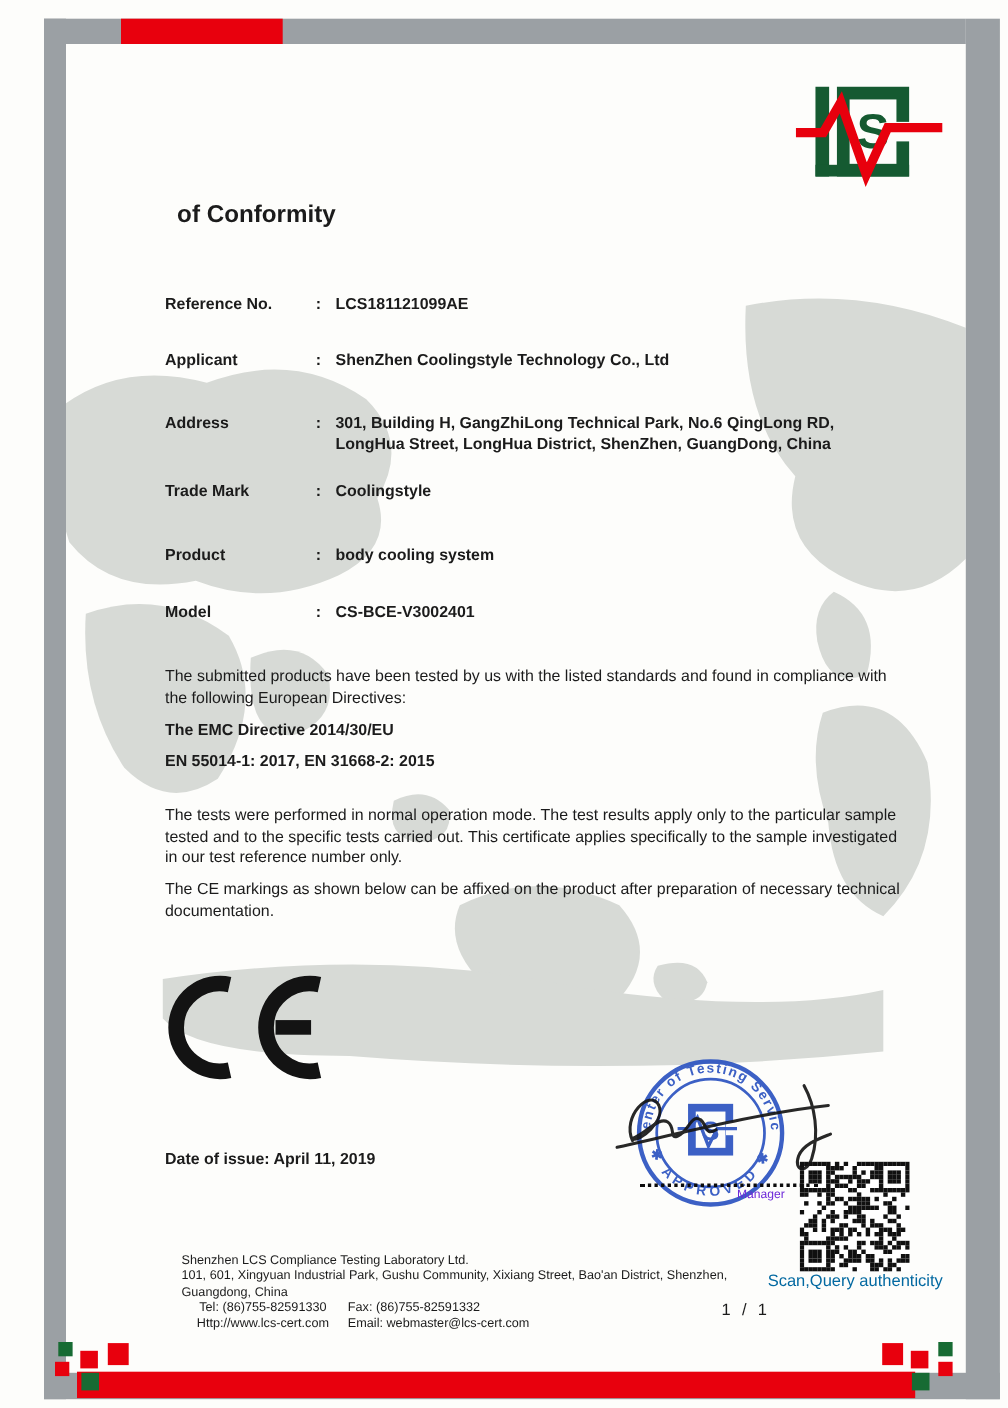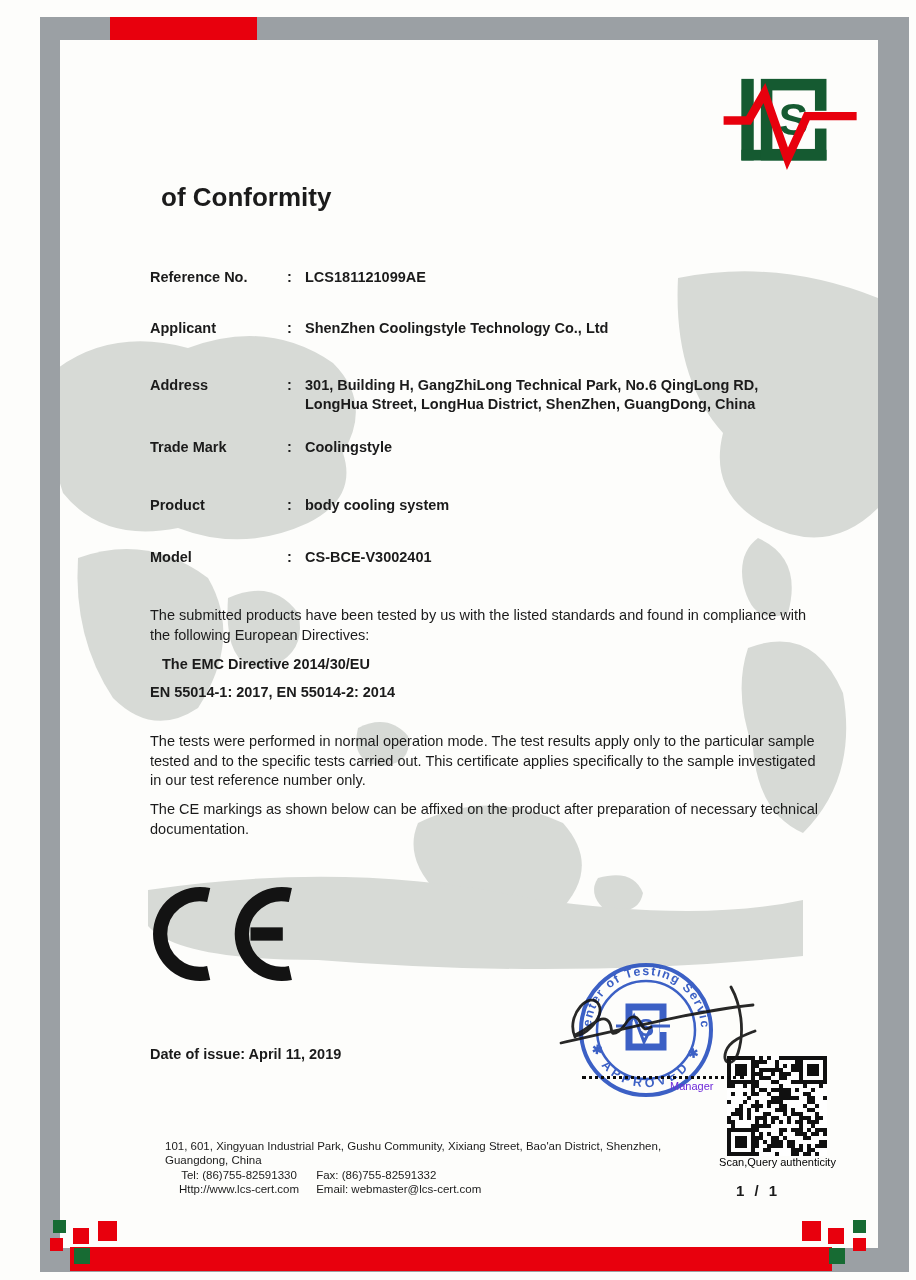--- a/index.html
+++ b/index.html
@@ -14,41 +14,41 @@
   .accent{position:absolute;background:#e8000d;}
   .accent-top{left:110px;top:17px;width:147px;height:23px;}
   .accent-bottom{left:70px;top:1247px;width:762px;height:24px;}
   .sq{position:absolute;}
   .sq.red{background:#e8000d;} .sq.green{background:#176b33;}
   
   .map{position:absolute;left:58px;top:268px;z-index:0;}
   
   .content{position:absolute;left:0;top:0;width:916px;height:1280px;z-index:2;}
   .title1{position:absolute;left:160px;top:138px;font-size:40px;font-weight:bold;letter-spacing:1px;}
-  .title2{position:absolute;left:161px;top:182px;font-size:26px;font-weight:bold;}
+  .title2{position:absolute;left:161px;top:182px;font-size:22px;font-weight:bold;}
   .logo{position:absolute;left:720px;top:70px;}
   .field{position:absolute;left:150px;width:670px;font-size:14.5px;font-weight:bold;line-height:19px;}
   .field .lbl{position:absolute;left:0;top:0;}
   .field .col{position:absolute;left:137px;top:0;}
   .field .val{position:absolute;left:155px;top:0;width:490px;}
   .para{position:absolute;left:150px;width:668px;font-size:14.5px;line-height:19.5px;}
   .bold{font-weight:bold;}
   .ce{position:absolute;left:146px;top:882px;z-index:2;}
   .dateline{position:absolute;left:150px;top:1046px;font-size:14.5px;font-weight:bold;}
   .stamp{position:absolute;left:576px;top:960px;z-index:3;opacity:.93;}
   .sig{position:absolute;left:545px;top:973px;z-index:4;}
   .dotline{position:absolute;left:582px;top:1060px;width:162px;height:16px;
            border-bottom:3px dotted #0c0c0c;z-index:4;}
   .manager{position:absolute;left:622px;top:1080px;font-size:11px;color:#6d28d9;z-index:4;margin-left:48px;}
   .qrbox{position:absolute;left:727px;top:1056px;width:100px;height:100px;z-index:3;background:#fff;}
   .qrcapzh{position:absolute;left:695px;top:1140px;width:165px;text-align:center;
            font-size:13px;font-weight:bold;color:#111;}
   .qrcapen{position:absolute;left:680px;top:1156px;width:195px;text-align:center;
-           font-size:11px;color:#000000;}
-  .pagenum{position:absolute;left:736px;top:1182px;font-size:15px;font-weight:bold;letter-spacing:3px;}
+           font-size:15px;color:#0369a1;}
+  .pagenum{position:absolute;left:656px;top:1182px;font-size:15px;font-weight:normal;letter-spacing:3px;}
   .footer{position:absolute;left:165px;top:1139px;font-size:11.5px;line-height:14.3px;color:#1b1b1b;}
   .footer .c1{display:inline-block;width:148px;text-align:center;}
   .seal-arc{font-size:12.5px;font-weight:bold;letter-spacing:1.5px;}
   .seal-arc-b{font-size:12.5px;font-weight:bold;letter-spacing:4px;}
 </style>
 </head>
 <body>
 
 <div class="page">
 
@@ -126,22 +126,22 @@
       <span class="col">:</span>
       <span class="val">body cooling system</span>
     </div>
     <div class="field" style="top:548px;">
       <span class="lbl">Model</span>
       <span class="col">:</span>
       <span class="val">CS-BCE-V3002401</span>
     </div>
 
     <div class="para" style="top:606px;">The submitted products have been tested by us with the listed standards and found in compliance with the following European Directives:</div>
-    <div class="para bold" style="top:655px;margin-left:12px;">The EMC Directive 2014/30/EU</div>
-    <div class="para bold" style="top:683px;">EN 55014-1: 2017, EN 55014-2: 2014</div>
+    <div class="para bold" style="top:655px;">The EMC Directive 2014/30/EU</div>
+    <div class="para bold" style="top:683px;">EN 55014-1: 2017, EN 31668-2: 2015</div>
     <div class="para" style="top:800px;">The CE markings as shown below can be affixed on the product after preparation of necessary technical documentation.</div>
     <div class="para" style="top:732px;">The tests were performed in normal operation mode. The test results apply only to the particular sample tested and to the specific tests carried out. This certificate applies specifically to the sample investigated in our test reference number only.</div>
 
     <svg class="ce" width="152" height="104" viewBox="0 0 160 108">
       <g fill="none" stroke="#131313" stroke-width="15">
         <path d="M 66 13 A 42 42 0 1 0 66 95"></path>
         <path d="M 152 13 A 42 42 0 1 0 152 95"></path>
       </g>
       <rect x="110" y="47" width="34" height="14" fill="#131313"></rect>
     </svg>
@@ -497,20 +497,21 @@
           <rect x="80" y="96" width="4" height="4"></rect>
           <rect x="88" y="96" width="4" height="4"></rect>
         </g>
       </svg>
     <div class="qrcapzh">扫码查询真伪</div>
     <div class="qrcapen">Scan,Query authenticity</div>
 
     <div class="pagenum">1 / 1</div>
 
     <div class="footer">
+      <div>Shenzhen LCS Compliance Testing Laboratory Ltd.</div>
       <div>101, 601, Xingyuan Industrial Park, Gushu Community, Xixiang Street, Bao'an District, Shenzhen,</div>
       <div>Guangdong, China</div>
       <div>
         <span class="c1">Tel: (86)755-82591330</span>
         <span>Fax: (86)755-82591332</span>
       </div>
       <div>
         <span class="c1">Http://www.lcs-cert.com</span>
         <span>Email: webmaster@lcs-cert.com</span>
       </div>

